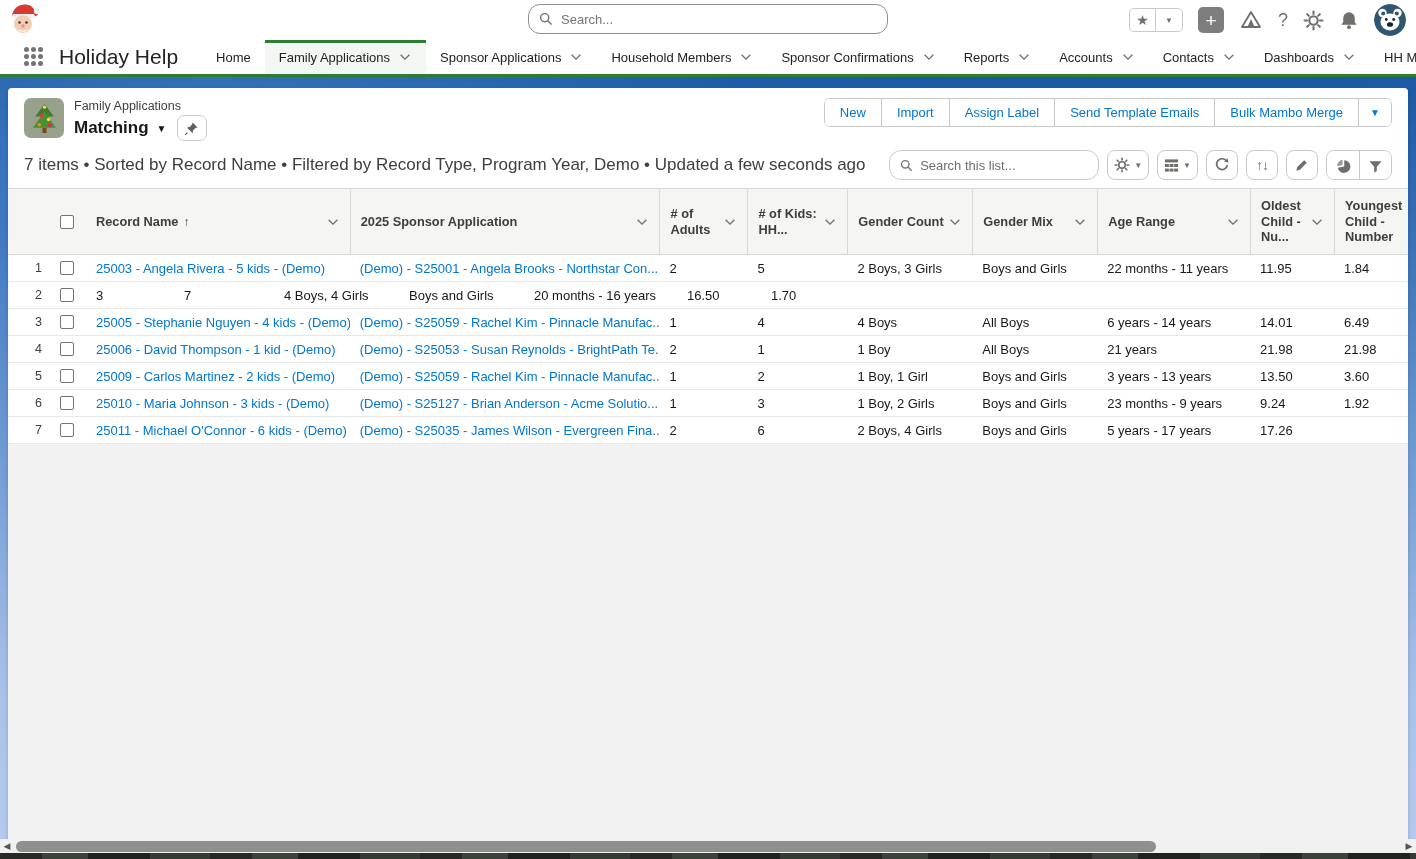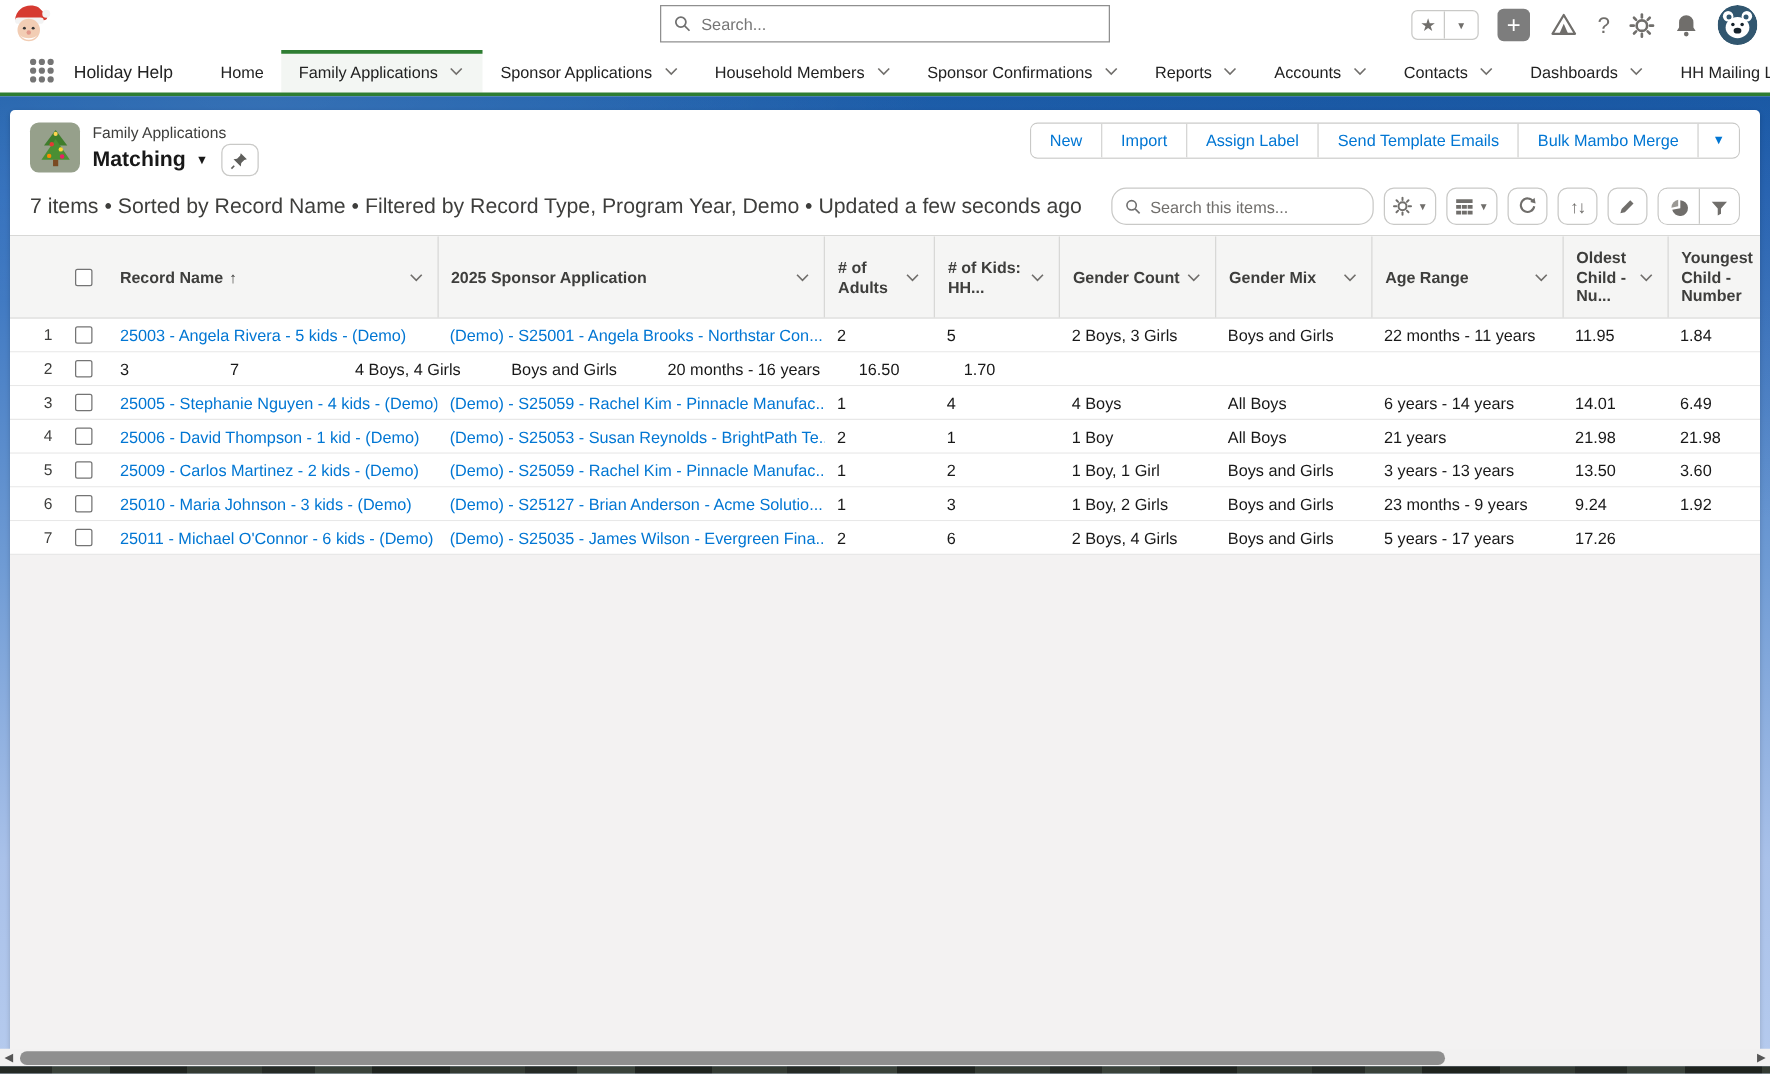--- a/index.html
+++ b/index.html
@@ -4,40 +4,40 @@
 <style>
   * { margin:0; padding:0; box-sizing:border-box; }
   html,body { width:1416px; height:859px; overflow:hidden;
     font-family:"Liberation Sans", sans-serif; background:#fff; }
   body { position:relative; }
 
   
   .top-bar { position:absolute; top:0; left:0; right:0; height:40px; background:#fff; }
   .santa { position:absolute; left:4px; top:0; width:40px; height:40px; }
   .global-search { position:absolute; left:50%; transform:translateX(-50%); top:4px;
-    width:360px; height:30px; border:1px solid #8f8f8f; border-radius:0; background:#fff;
+    width:360px; height:30px; border:1px solid #8f8f8f; border-radius:12px; background:#fff;
     display:flex; align-items:center; padding:0 10px; gap:8px; }
   .global-search .ph { color:#757575; font-size:13px; }
   .top-right { position:absolute; right:10px; top:4px; height:32px; display:flex; align-items:center; gap:15px; }
   .fav-combo { display:flex; border:1px solid #c9c9c7; border-radius:5px; overflow:hidden; height:24px; }
   .fav-combo > div { width:26px; display:flex; align-items:center; justify-content:center; color:#706e6b; }
   .fav-combo .star-seg { border-right:1px solid #c9c9c7; font-size:14px; }
   .fav-combo .caret-seg { font-size:8px; }
   .plus-btn { width:26px; height:26px; background:#7d7d7d; color:#fff; border-radius:5px;
     display:flex; align-items:center; justify-content:center; font-size:19px; line-height:1; }
   .q-icon { color:#706e6b; font-size:18px; }
   .avatar { width:32px; height:32px; border-radius:50%; overflow:hidden; }
 
   
   .nav-bar { position:absolute; top:40px; left:0; right:0; height:34px; background:#fff;
     display:flex; align-items:stretch; }
   .waffle { width:20px; height:20px; margin:7px 0 0 24px; display:grid;
     grid-template-columns:repeat(3,5px); grid-template-rows:repeat(3,5px); gap:2px; align-self:flex-start; }
   .waffle i { width:5px; height:5px; border-radius:50%; background:#747474; }
-  .app-name { font-size:14px; color:#222; align-self:center; margin:0 24px 0 16px; white-space:nowrap; }
+  .app-name { font-size:21px; color:#222; align-self:center; margin:0 24px 0 16px; white-space:nowrap; }
   .tabs { display:flex; align-items:stretch; flex:1; }
   .tab { display:flex; align-items:center; gap:8px; padding:0 14px; font-size:13px; color:#222;
     cursor:pointer; white-space:nowrap; }
   .tab.active { background:#f3f6f3; box-shadow:inset 0 3px 0 #2e7d32; }
   .green-line { position:absolute; top:74px; left:0; right:0; height:3px; background:#2e7d32; }
 
   
   .content { position:absolute; top:77px; left:0; right:0; bottom:0;
     background:
       radial-gradient(ellipse 900px 300px at 15% 0%, rgba(255,255,255,0.10), transparent 60%),
@@ -324,21 +324,21 @@
       <div class="hdr-row2">
         <div class="status-text">7 items • Sorted by Record Name • Filtered by Record Type, Program Year, Demo • Updated a few seconds ago</div>
         <div class="tools">
           <div class="list-search">
             <span>
               <svg width="13" height="13" viewBox="0 0 16 16">
                   <circle cx="6.5" cy="6.5" r="4.6" fill="none" stroke="#707070" stroke-width="1.6"></circle>
                   <line x1="10" y1="10" x2="14.4" y2="14.4" stroke="#707070" stroke-width="1.6"></line>
                 </svg>
             </span>
-            <span class="ph">Search this items...</span>
+            <span class="ph">Search this list...</span>
           </div>
 
           <div class="tool-btn">
             <span>
               <svg width="16" height="16" viewBox="0 0 20 20">
                   <circle cx="10" cy="10" r="4" fill="none" stroke="#706e6b" stroke-width="2"></circle>
                   <g stroke="#706e6b" stroke-width="2" stroke-linecap="round">
                     <line x1="10" y1="1.5" x2="10" y2="3.8"></line>
                     <line x1="10" y1="16.2" x2="10" y2="18.5"></line>
                     <line x1="1.5" y1="10" x2="3.8" y2="10"></line>

